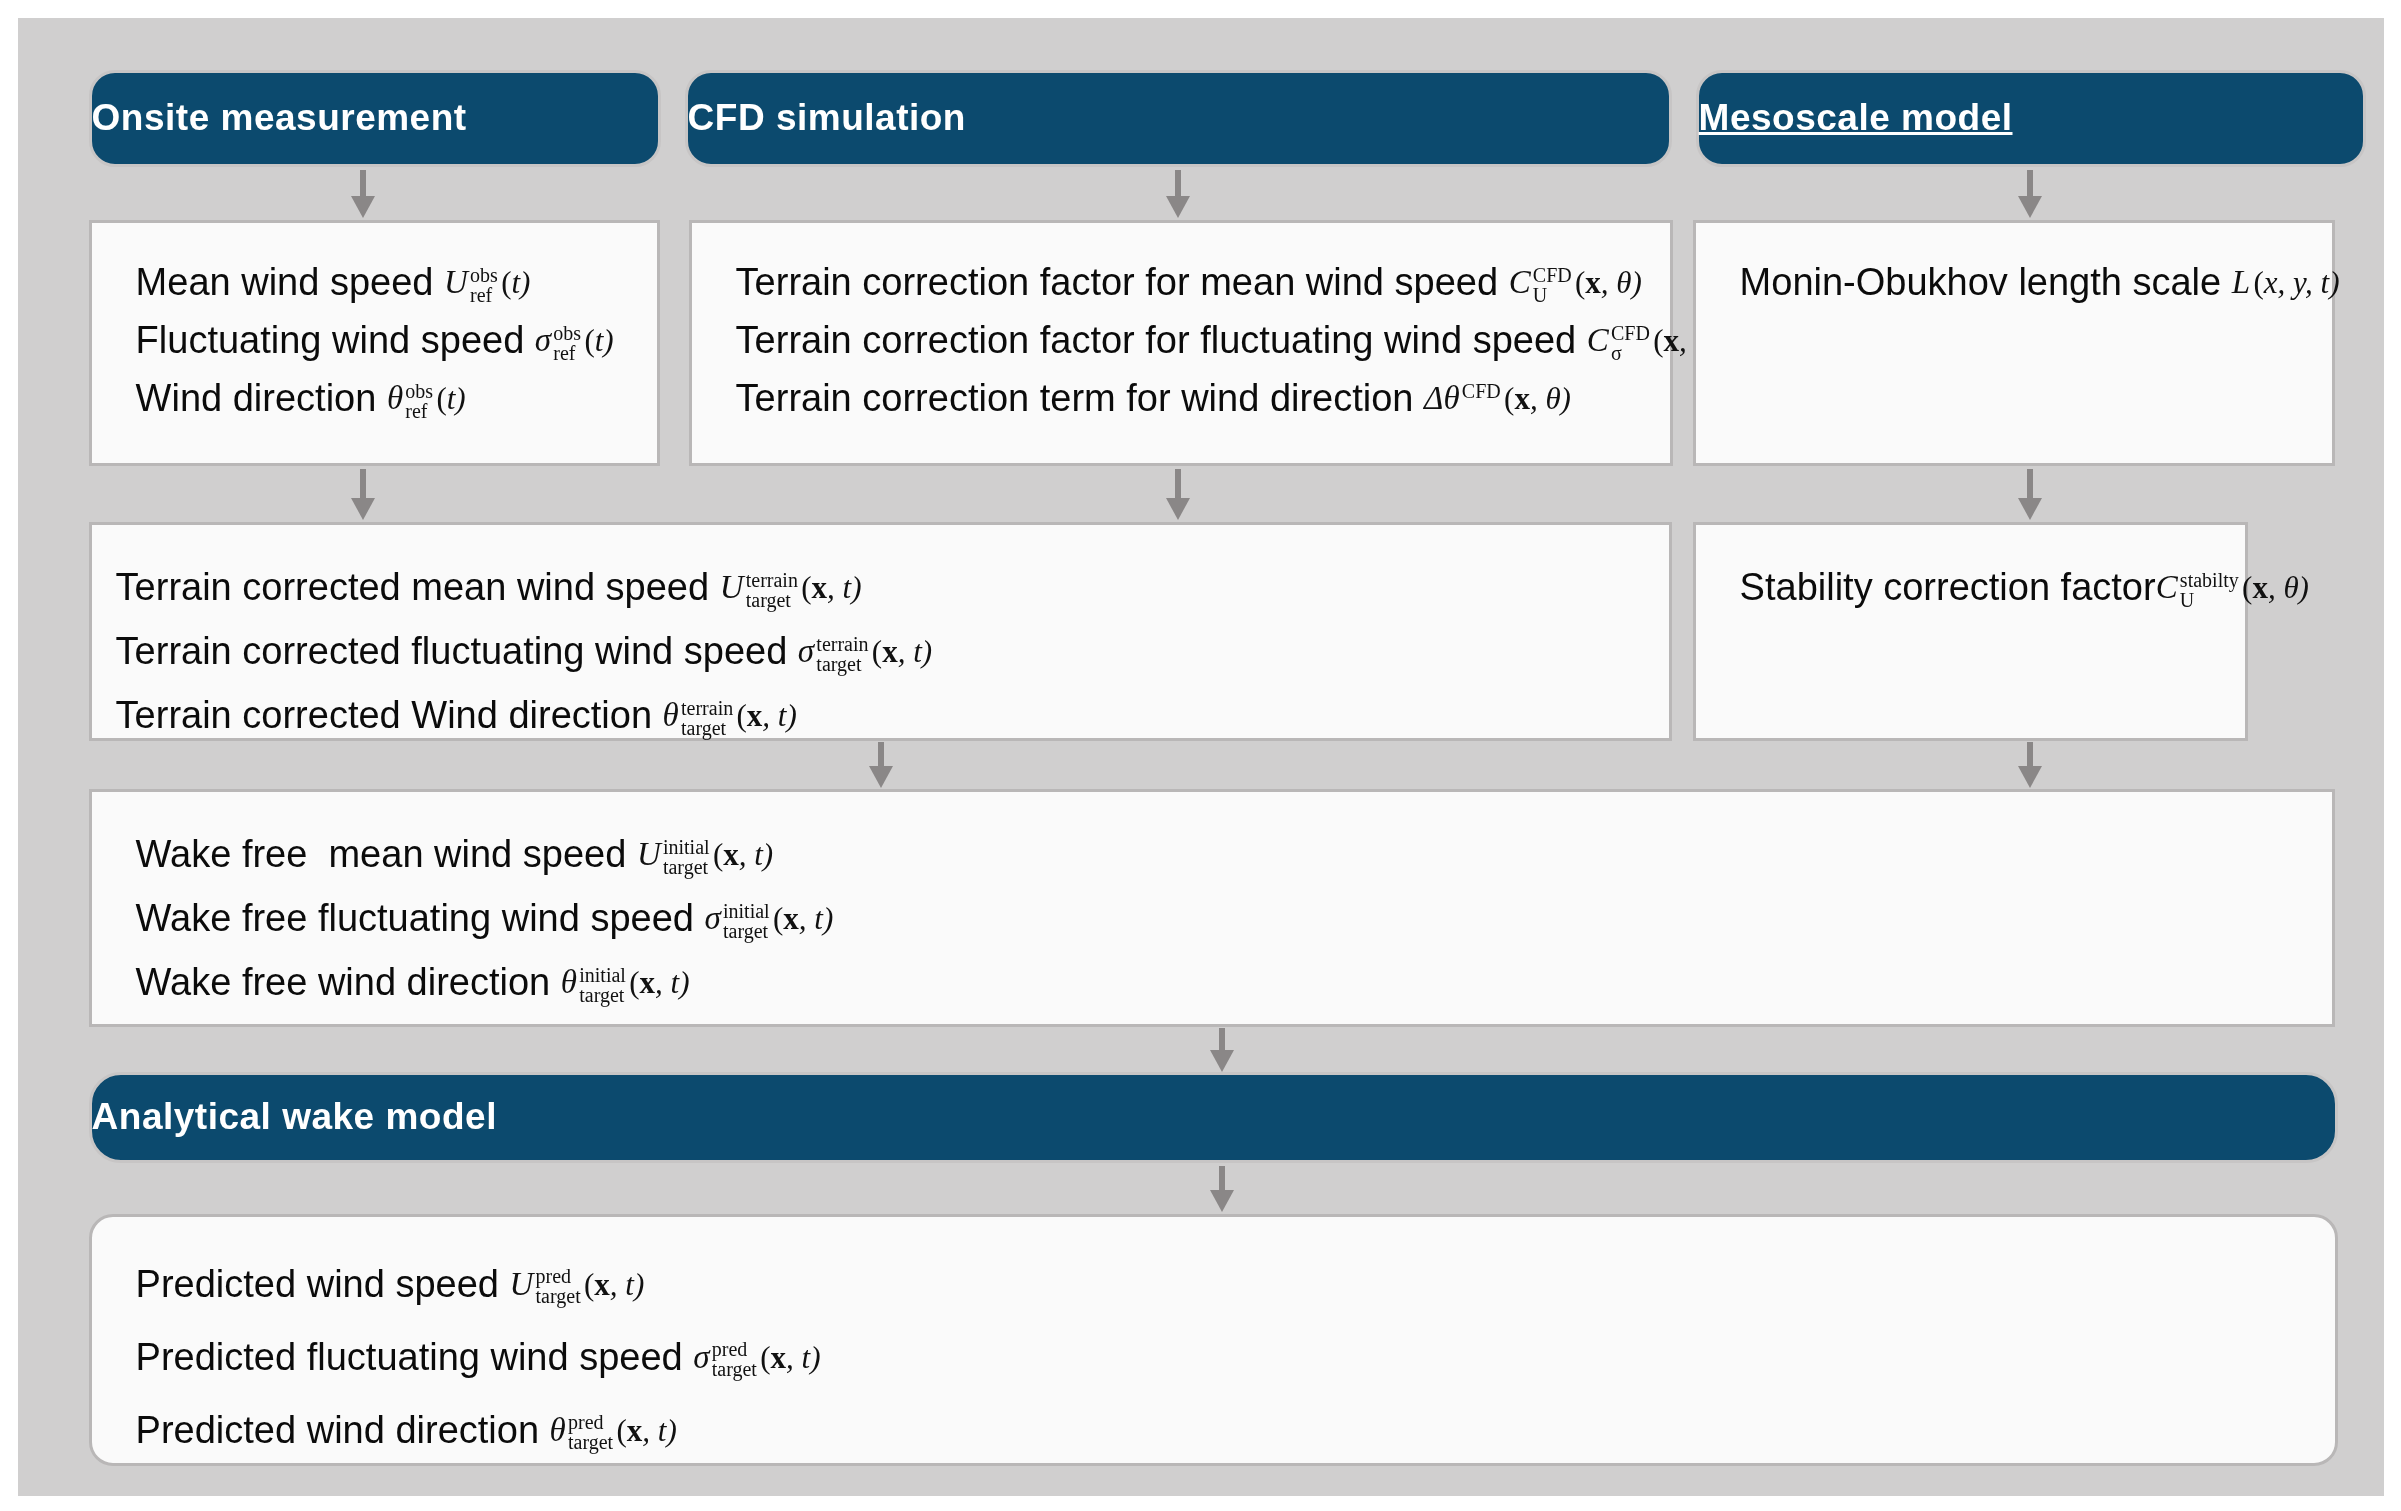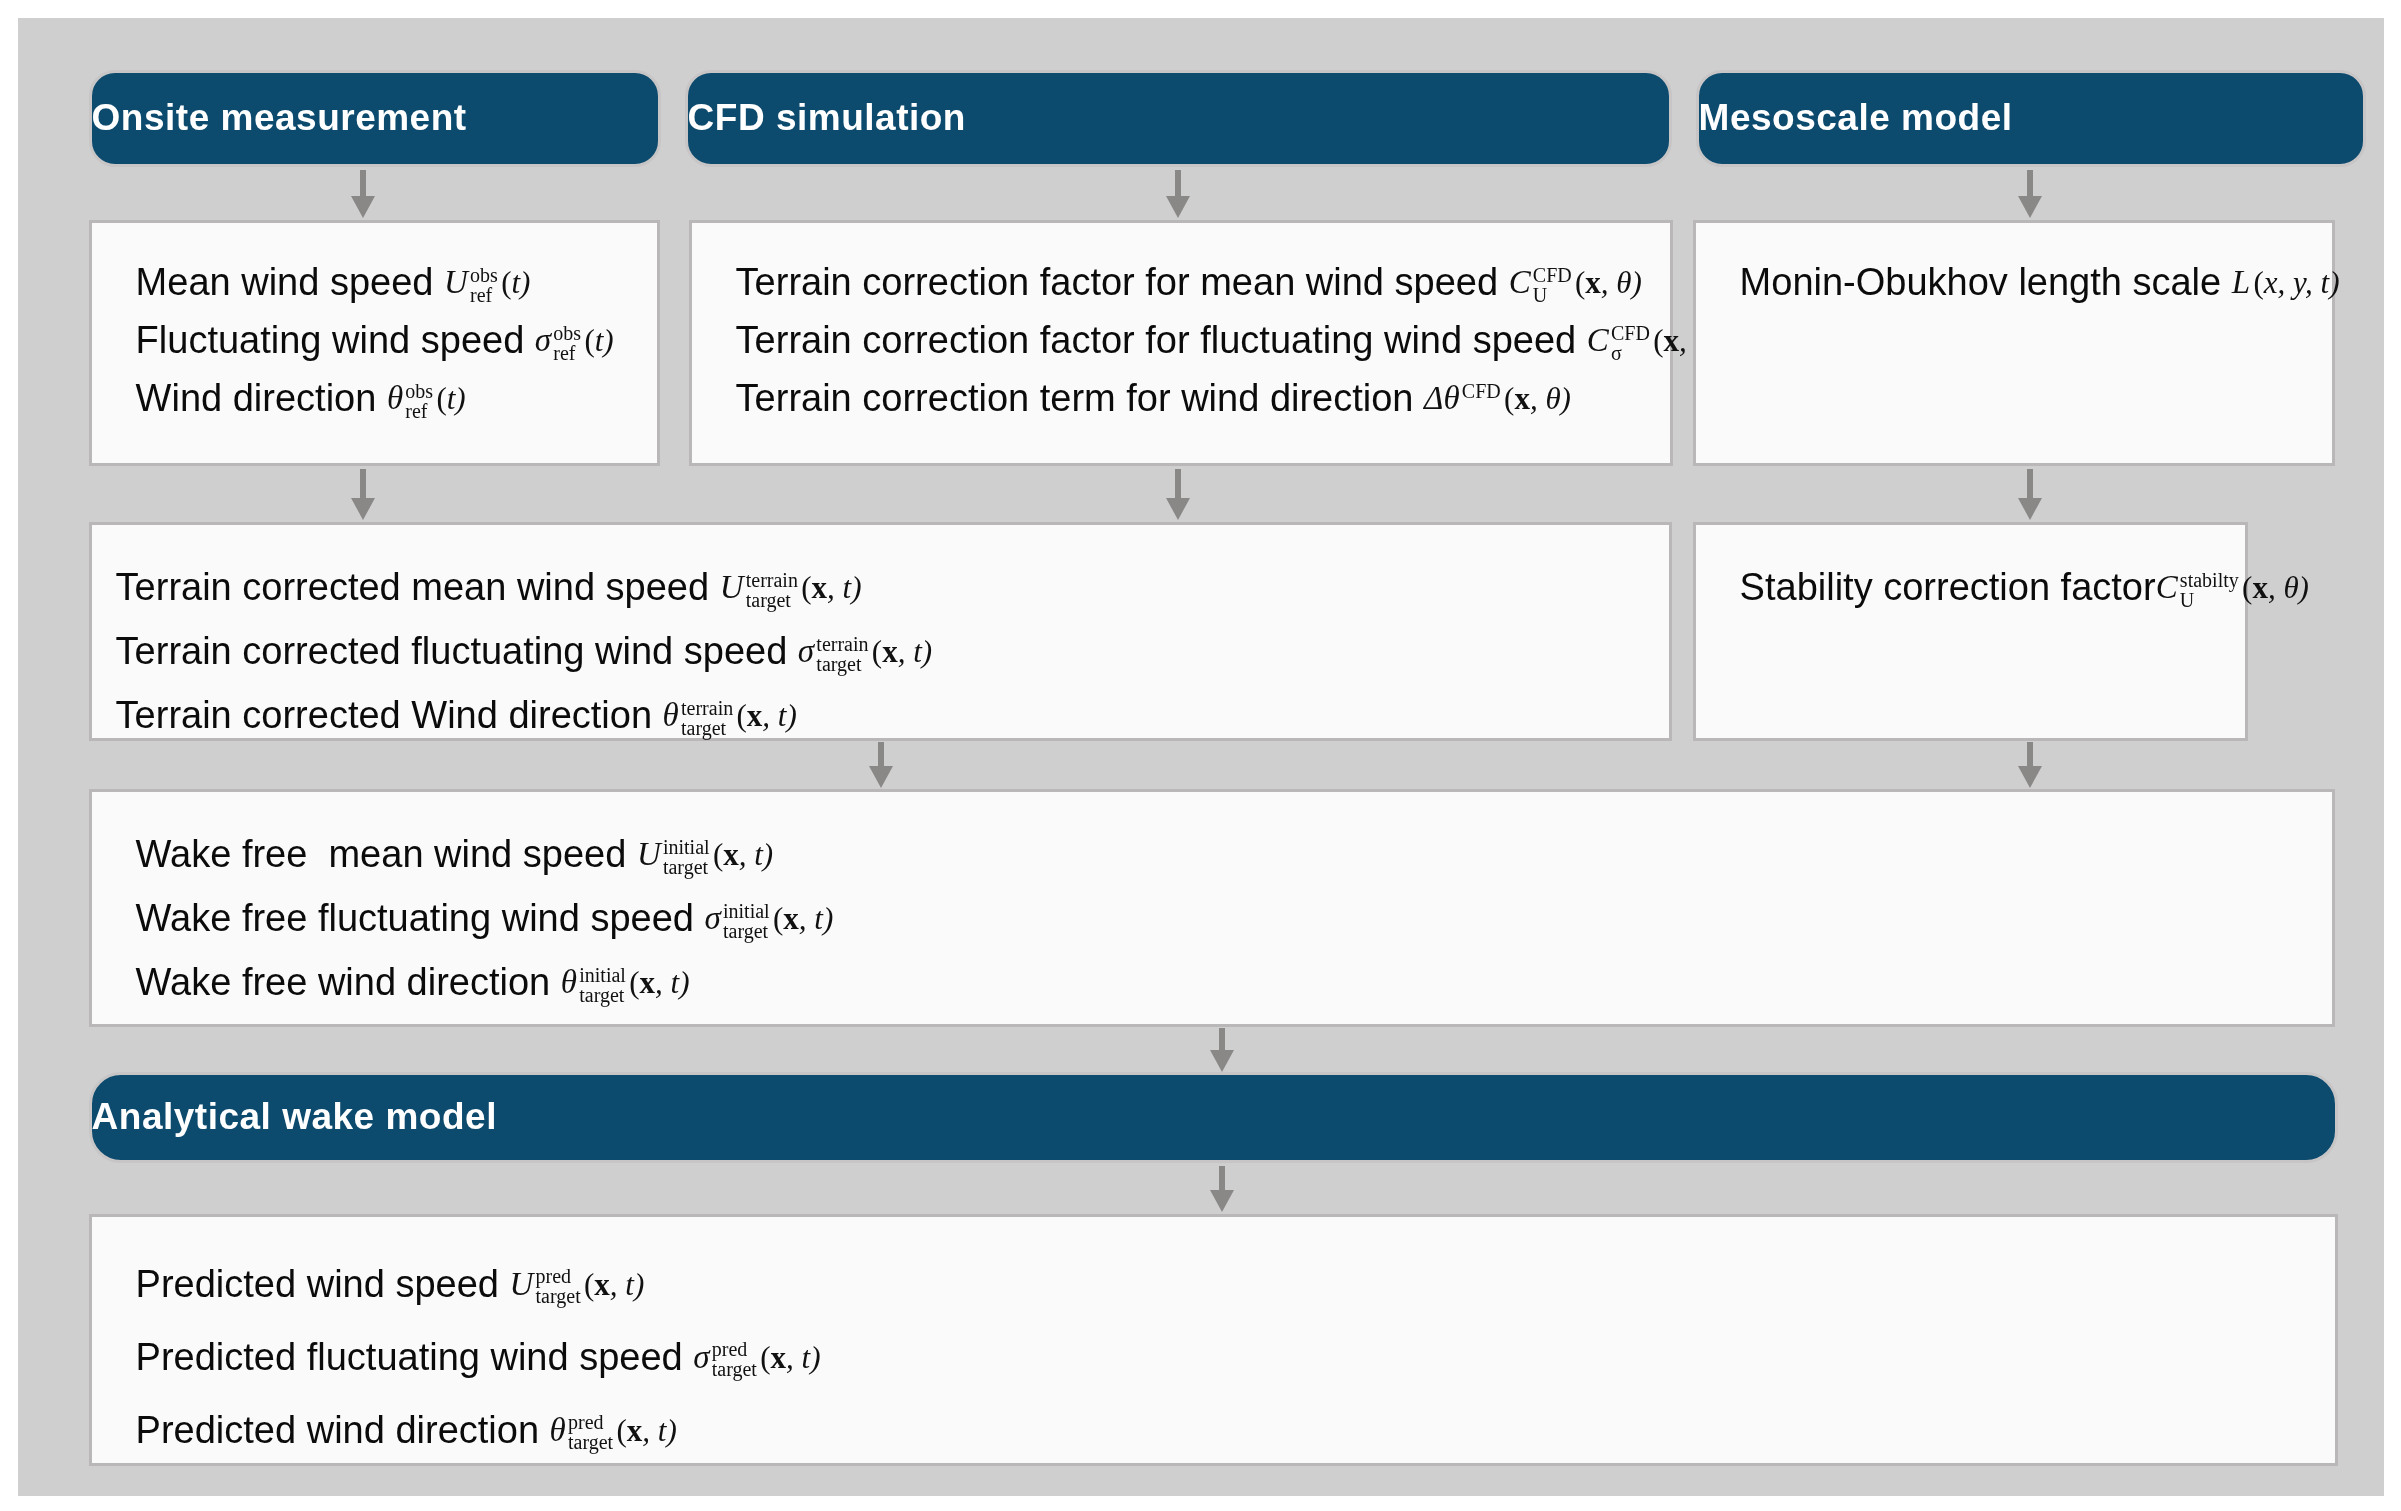--- a/index.html
+++ b/index.html
@@ -67,21 +67,21 @@
 <body>
 
 <div id="panel">
 
   <div class="pill" style="left:71px;top:52px;width:572px;">
     <span>Onsite measurement</span>
   </div>
   <div class="pill" style="left:667px;top:52px;width:987px;">
     <span>CFD simulation</span>
   </div>
-  <div class="pill" style="left:1678px;top:52px;width:670px;">
+  <div class="pill" style="left:1678px;top:52px;width:670px;text-decoration:underline;">
     <span>Mesoscale model</span>
   </div>
 
   <div class="arrow" style="left:333px;top:152px;height:48px;">
       <div class="stem"></div>
       <div class="head"></div>
     </div>
   <div class="arrow" style="left:1148px;top:152px;height:48px;">
       <div class="stem"></div>
       <div class="head"></div>
@@ -180,21 +180,21 @@
 
   <div class="pill" style="left:71px;top:1054px;width:2249px;height:91px;border-radius:32px;">
     <span>Analytical wake model</span>
   </div>
 
   <div class="arrow" style="left:1192px;top:1148px;height:46px;">
       <div class="stem"></div>
       <div class="head"></div>
     </div>
 
-  <div class="box pitch-c" style="left:71px;top:1196px;width:2249px;height:252px;">
+  <div class="box pitch-c" style="left:71px;top:1196px;width:2249px;height:252px;border-radius:24px;">
     <div class="line">
       <span class="lbl">Predicted wind speed </span><span class="math"><span class="sym">U</span><span class="scripts"><span class="sup">pred</span><span class="sub">target</span></span><span class="argo">(</span><span class="vec">x</span><span class="argr">, t)</span></span>
     </div>
     <div class="line">
       <span class="lbl">Predicted fluctuating wind speed </span><span class="math"><span class="sym">σ</span><span class="scripts"><span class="sup">pred</span><span class="sub">target</span></span><span class="argo">(</span><span class="vec">x</span><span class="argr">, t)</span></span>
     </div>
     <div class="line">
       <span class="lbl">Predicted wind direction </span><span class="math"><span class="sym">θ</span><span class="scripts"><span class="sup">pred</span><span class="sub">target</span></span><span class="argo">(</span><span class="vec">x</span><span class="argr">, t)</span></span>
     </div>
   </div>

